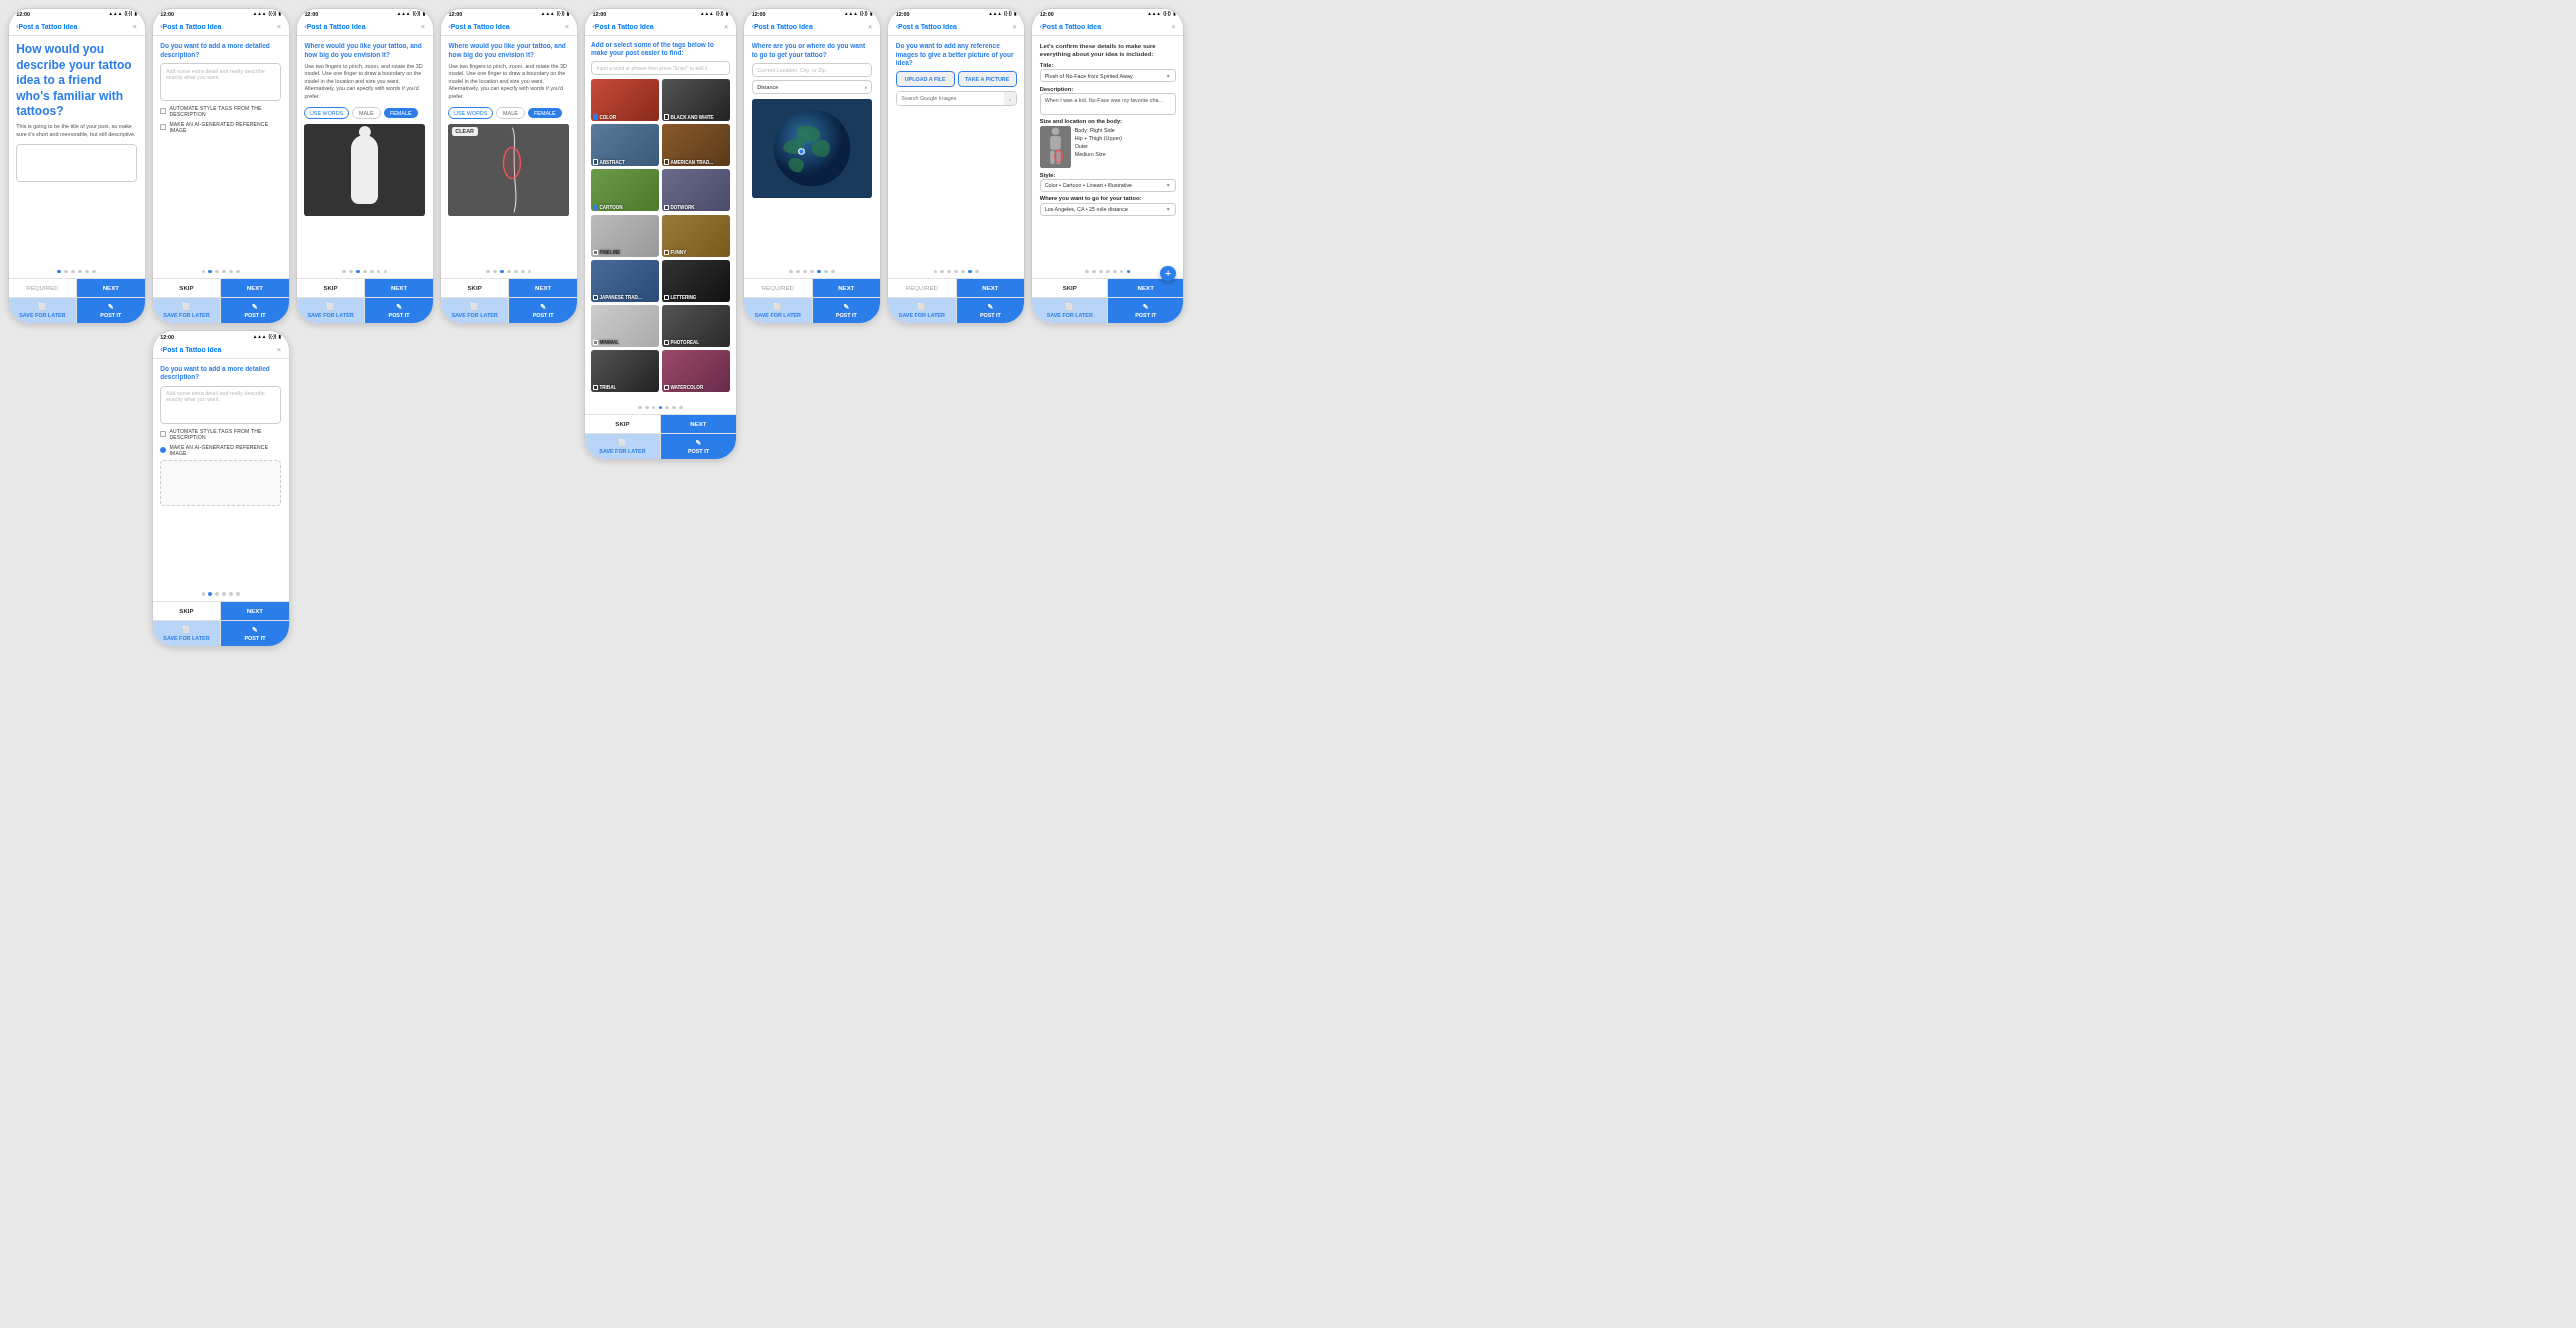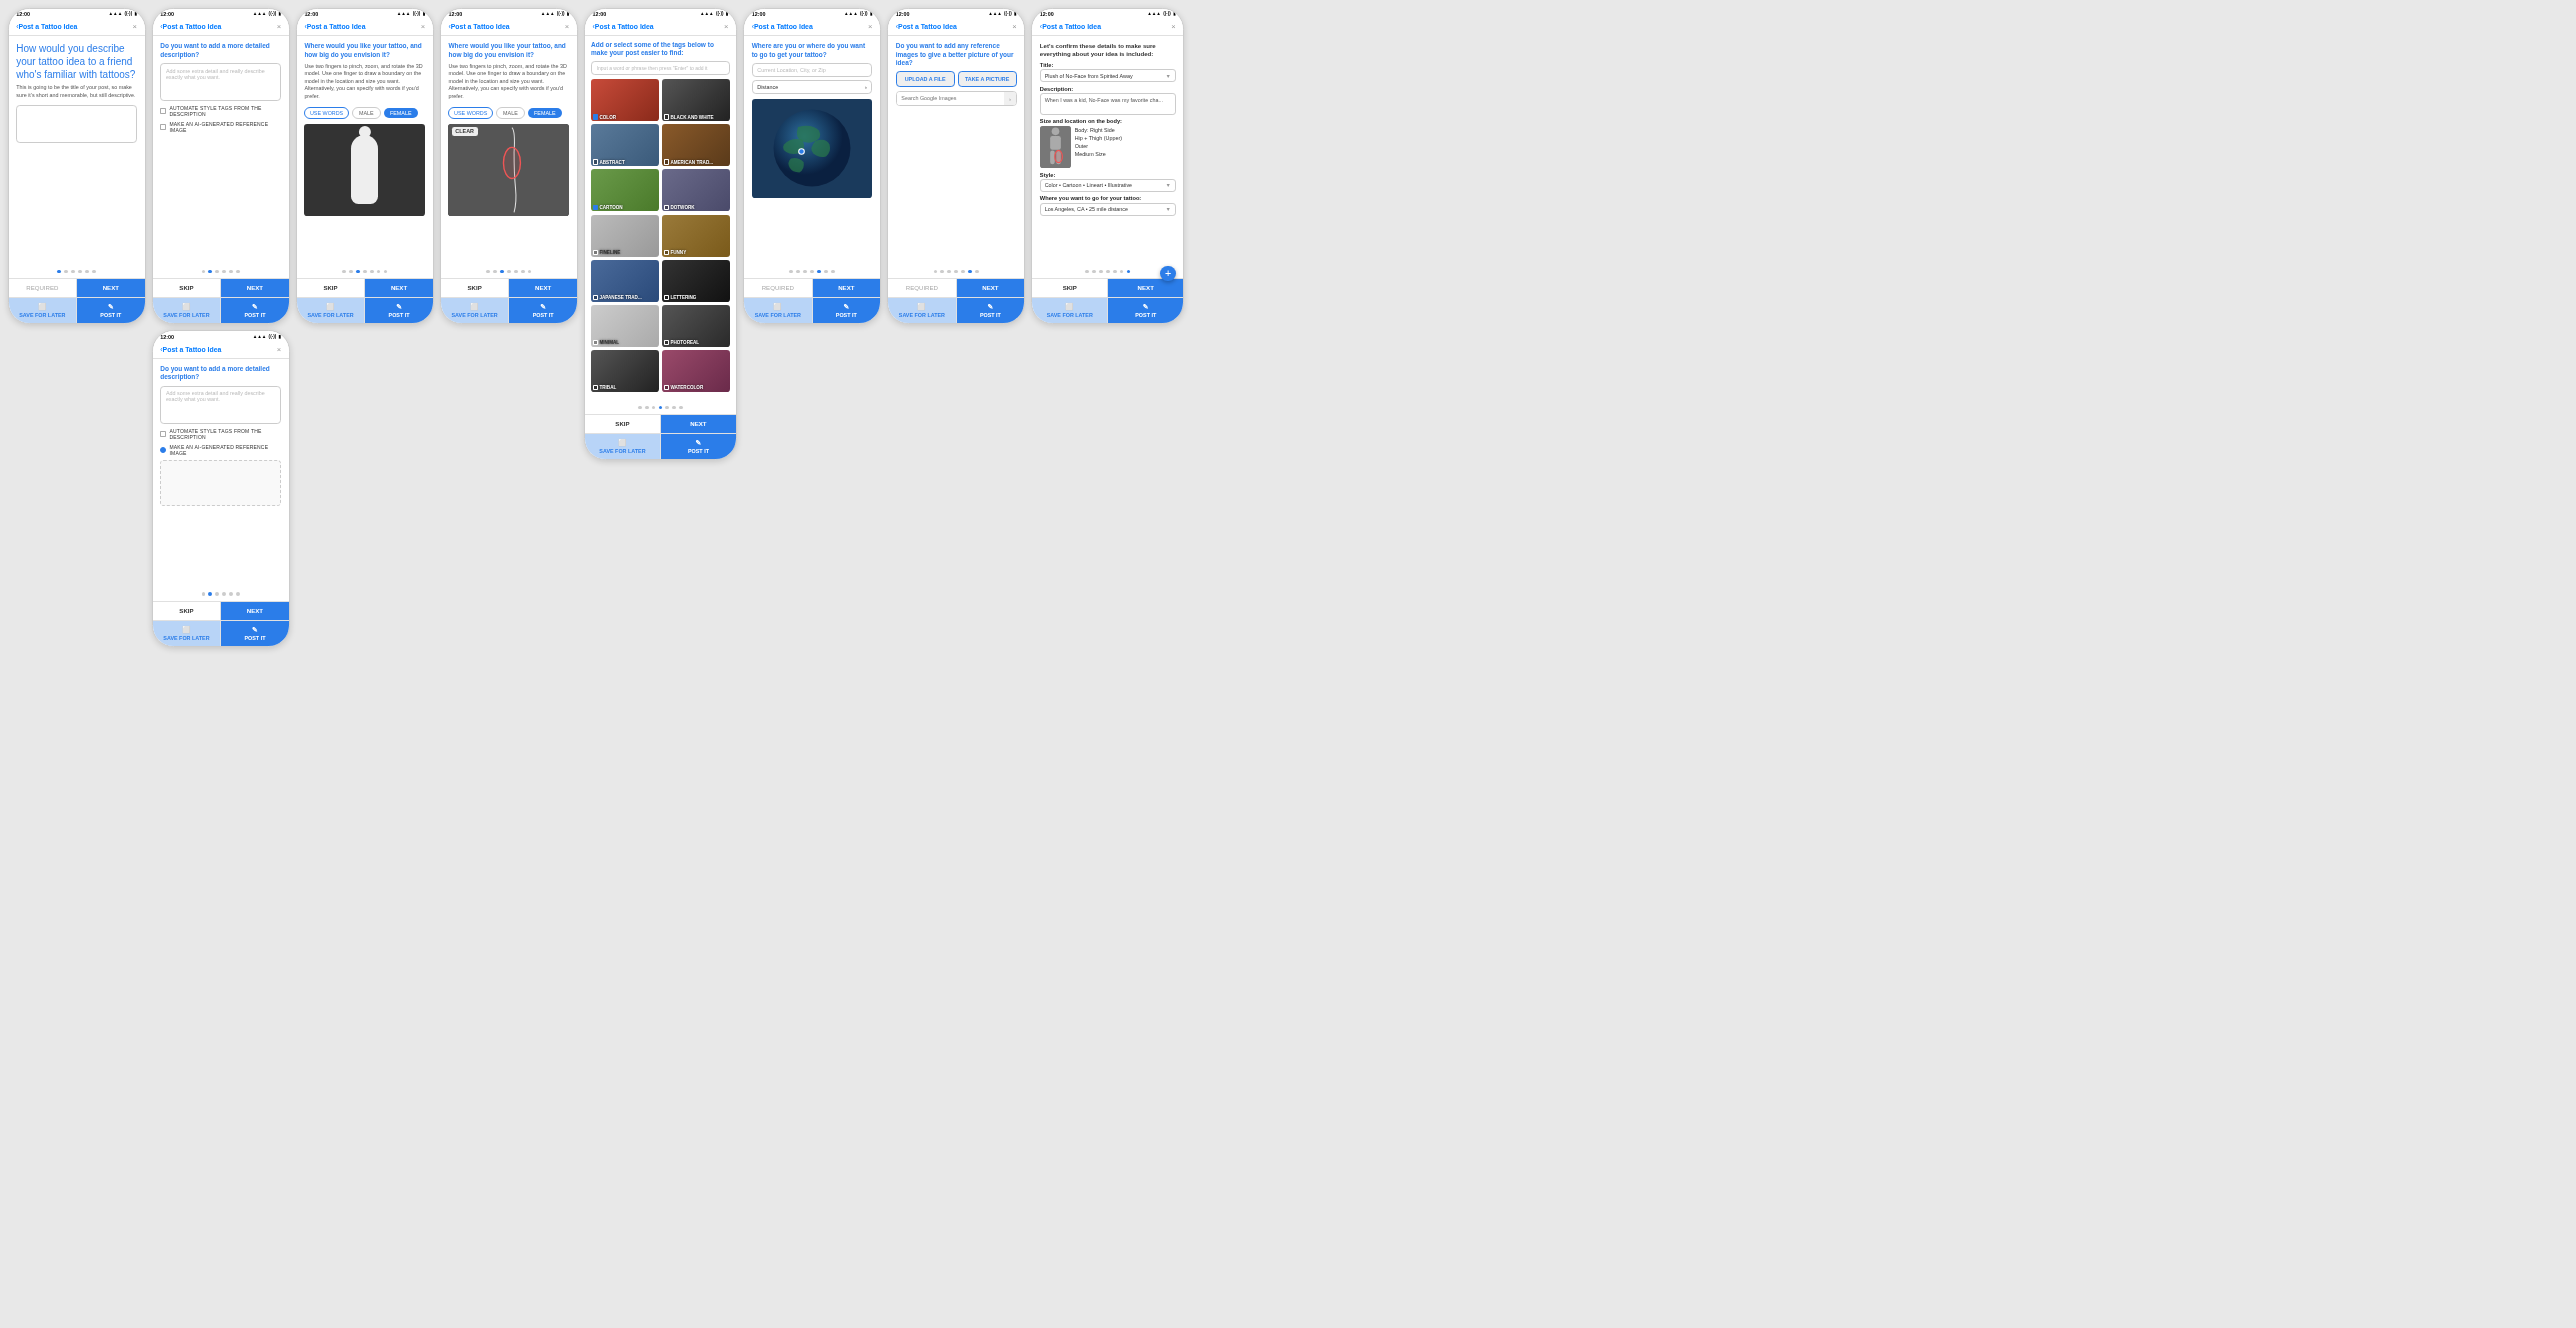--- a/index.html
+++ b/index.html
@@ -64,22 +64,22 @@
       color: #999;
       font-size: 7.6px;
       cursor: pointer;
     }
     .screen-content {
       padding: 6.1px 7.6px;
       min-height: 229px;
     }
     .screen-title {
       color: #2b7de9;
-      font-size: 10px;
-      font-weight: 400;
+      font-size: 12px;
+      font-weight: 700;
       line-height: 1.3;
       margin-bottom: 3px;
     }
     .screen-subtitle {
       color: #2b7de9;
       font-size: 6.5px;
       font-weight: 600;
       line-height: 1.3;
       margin-bottom: 3.8px;
     }

